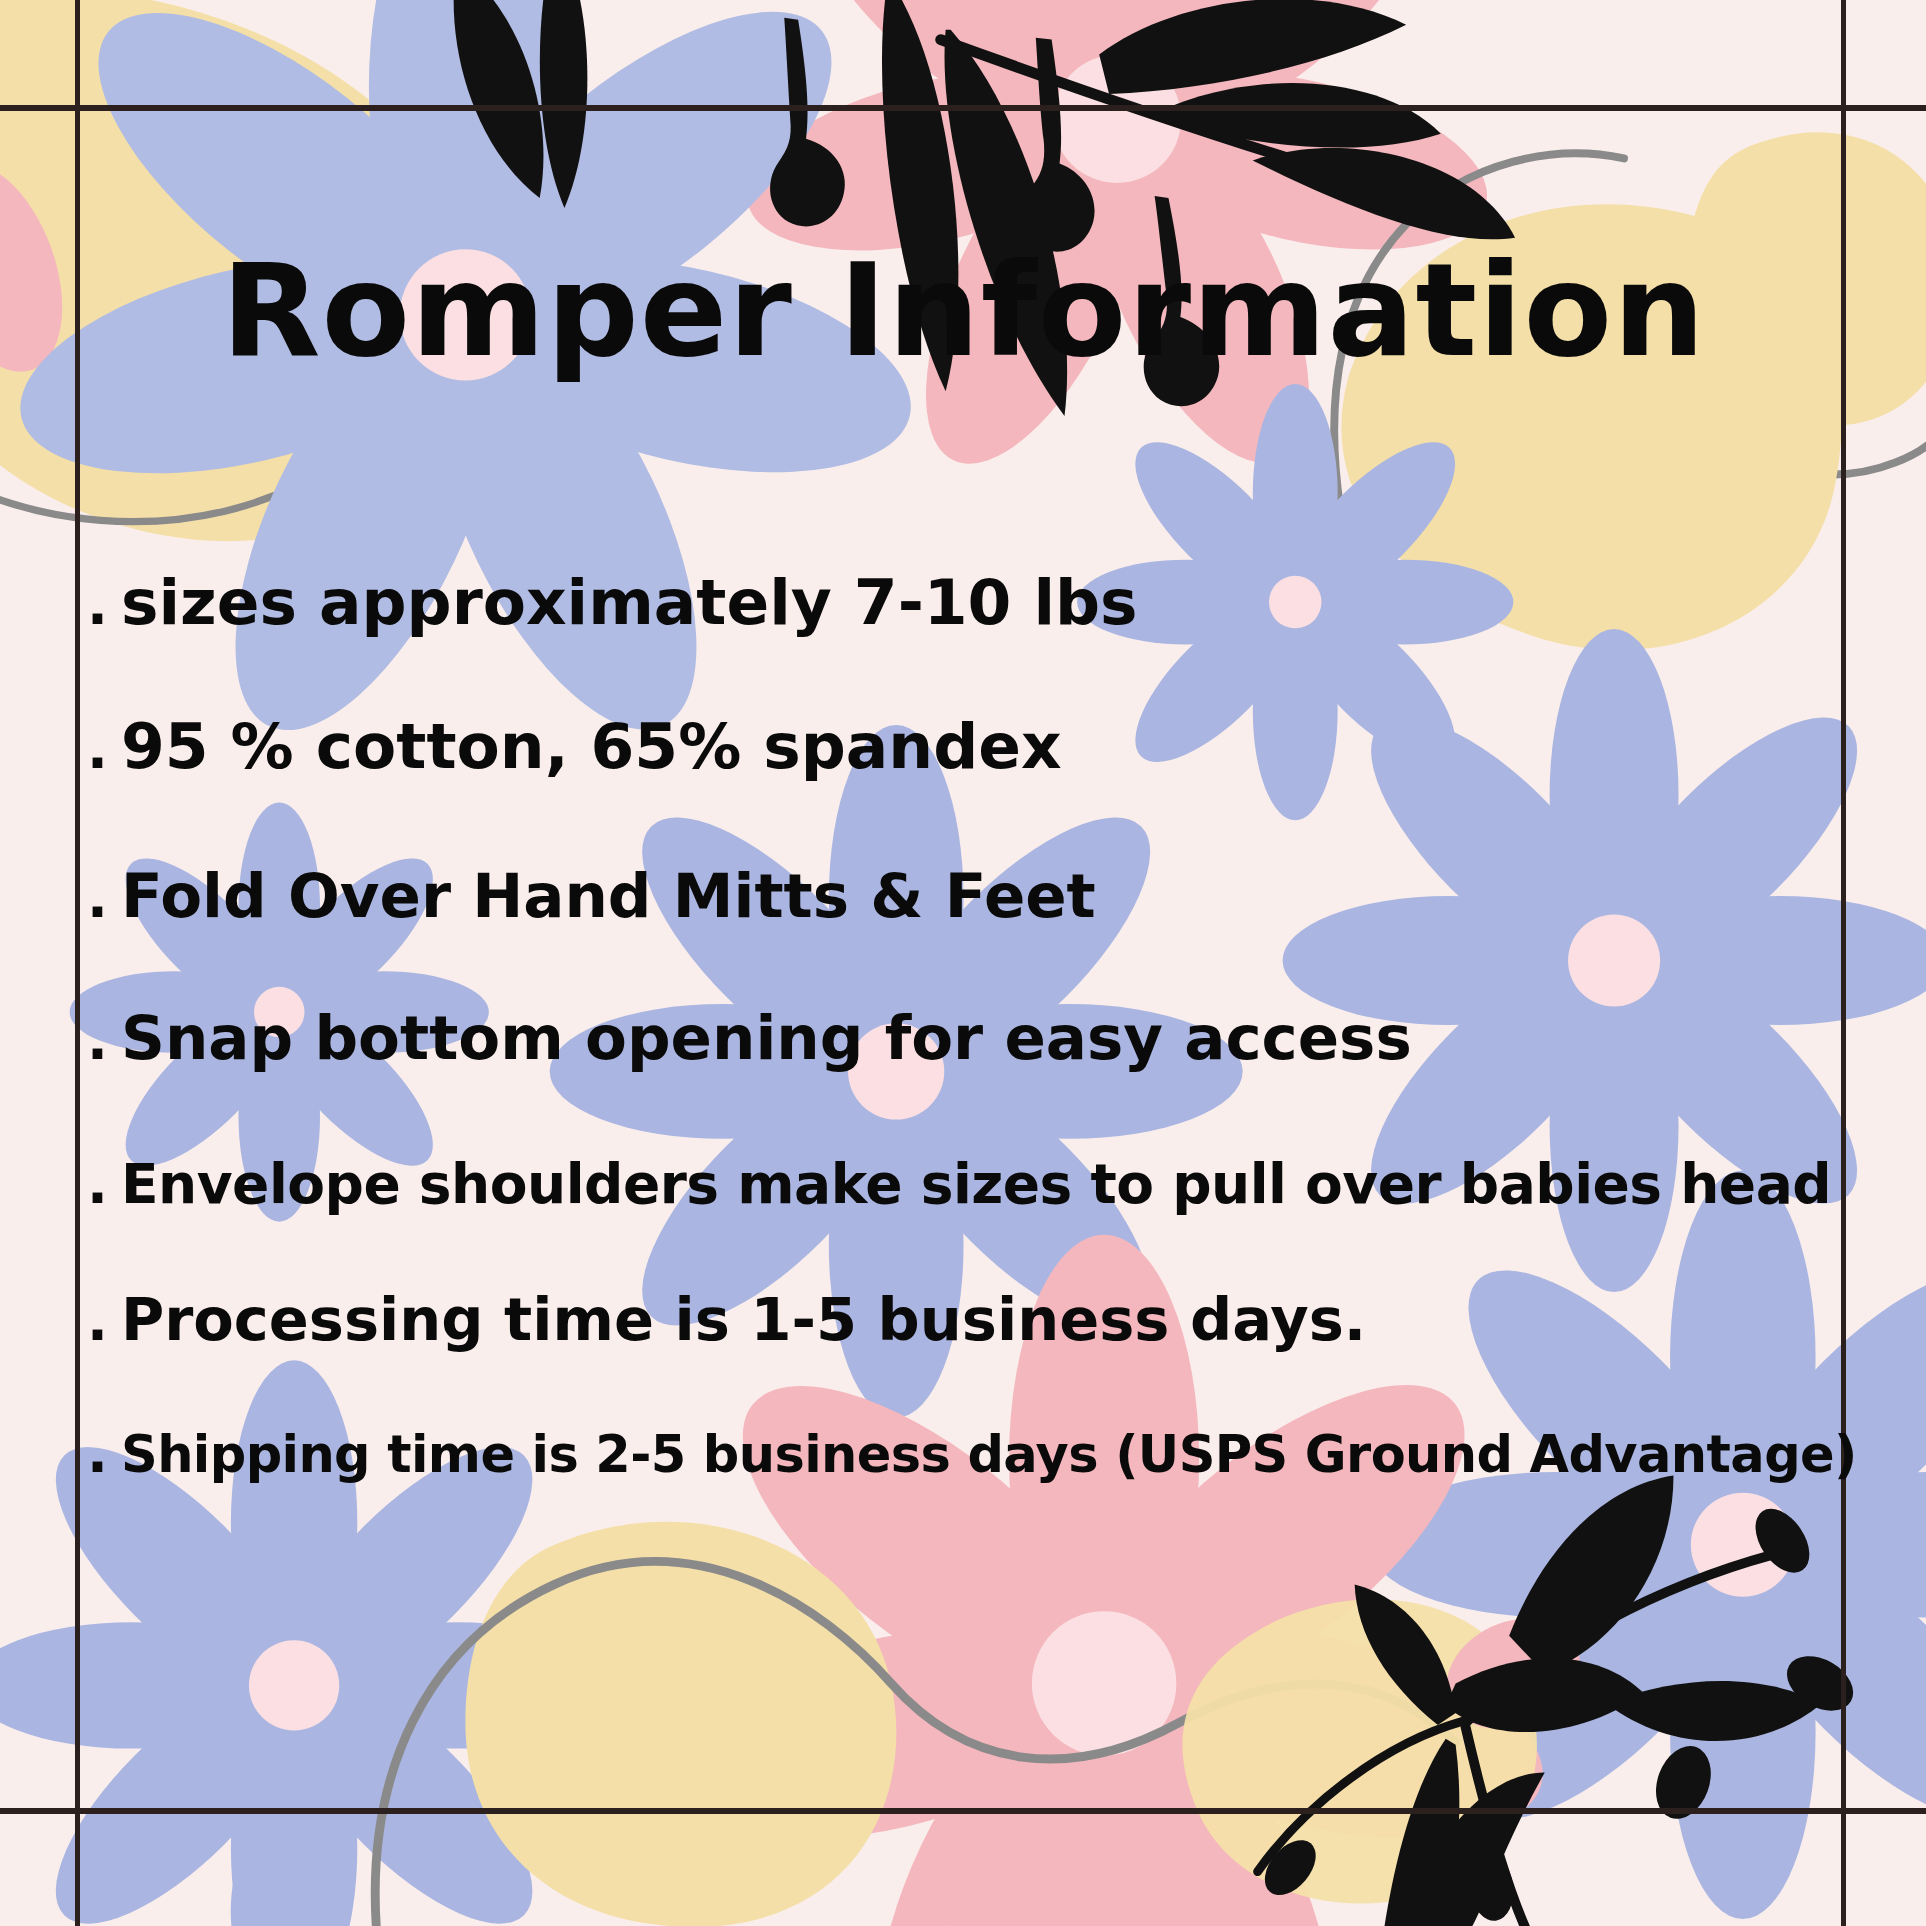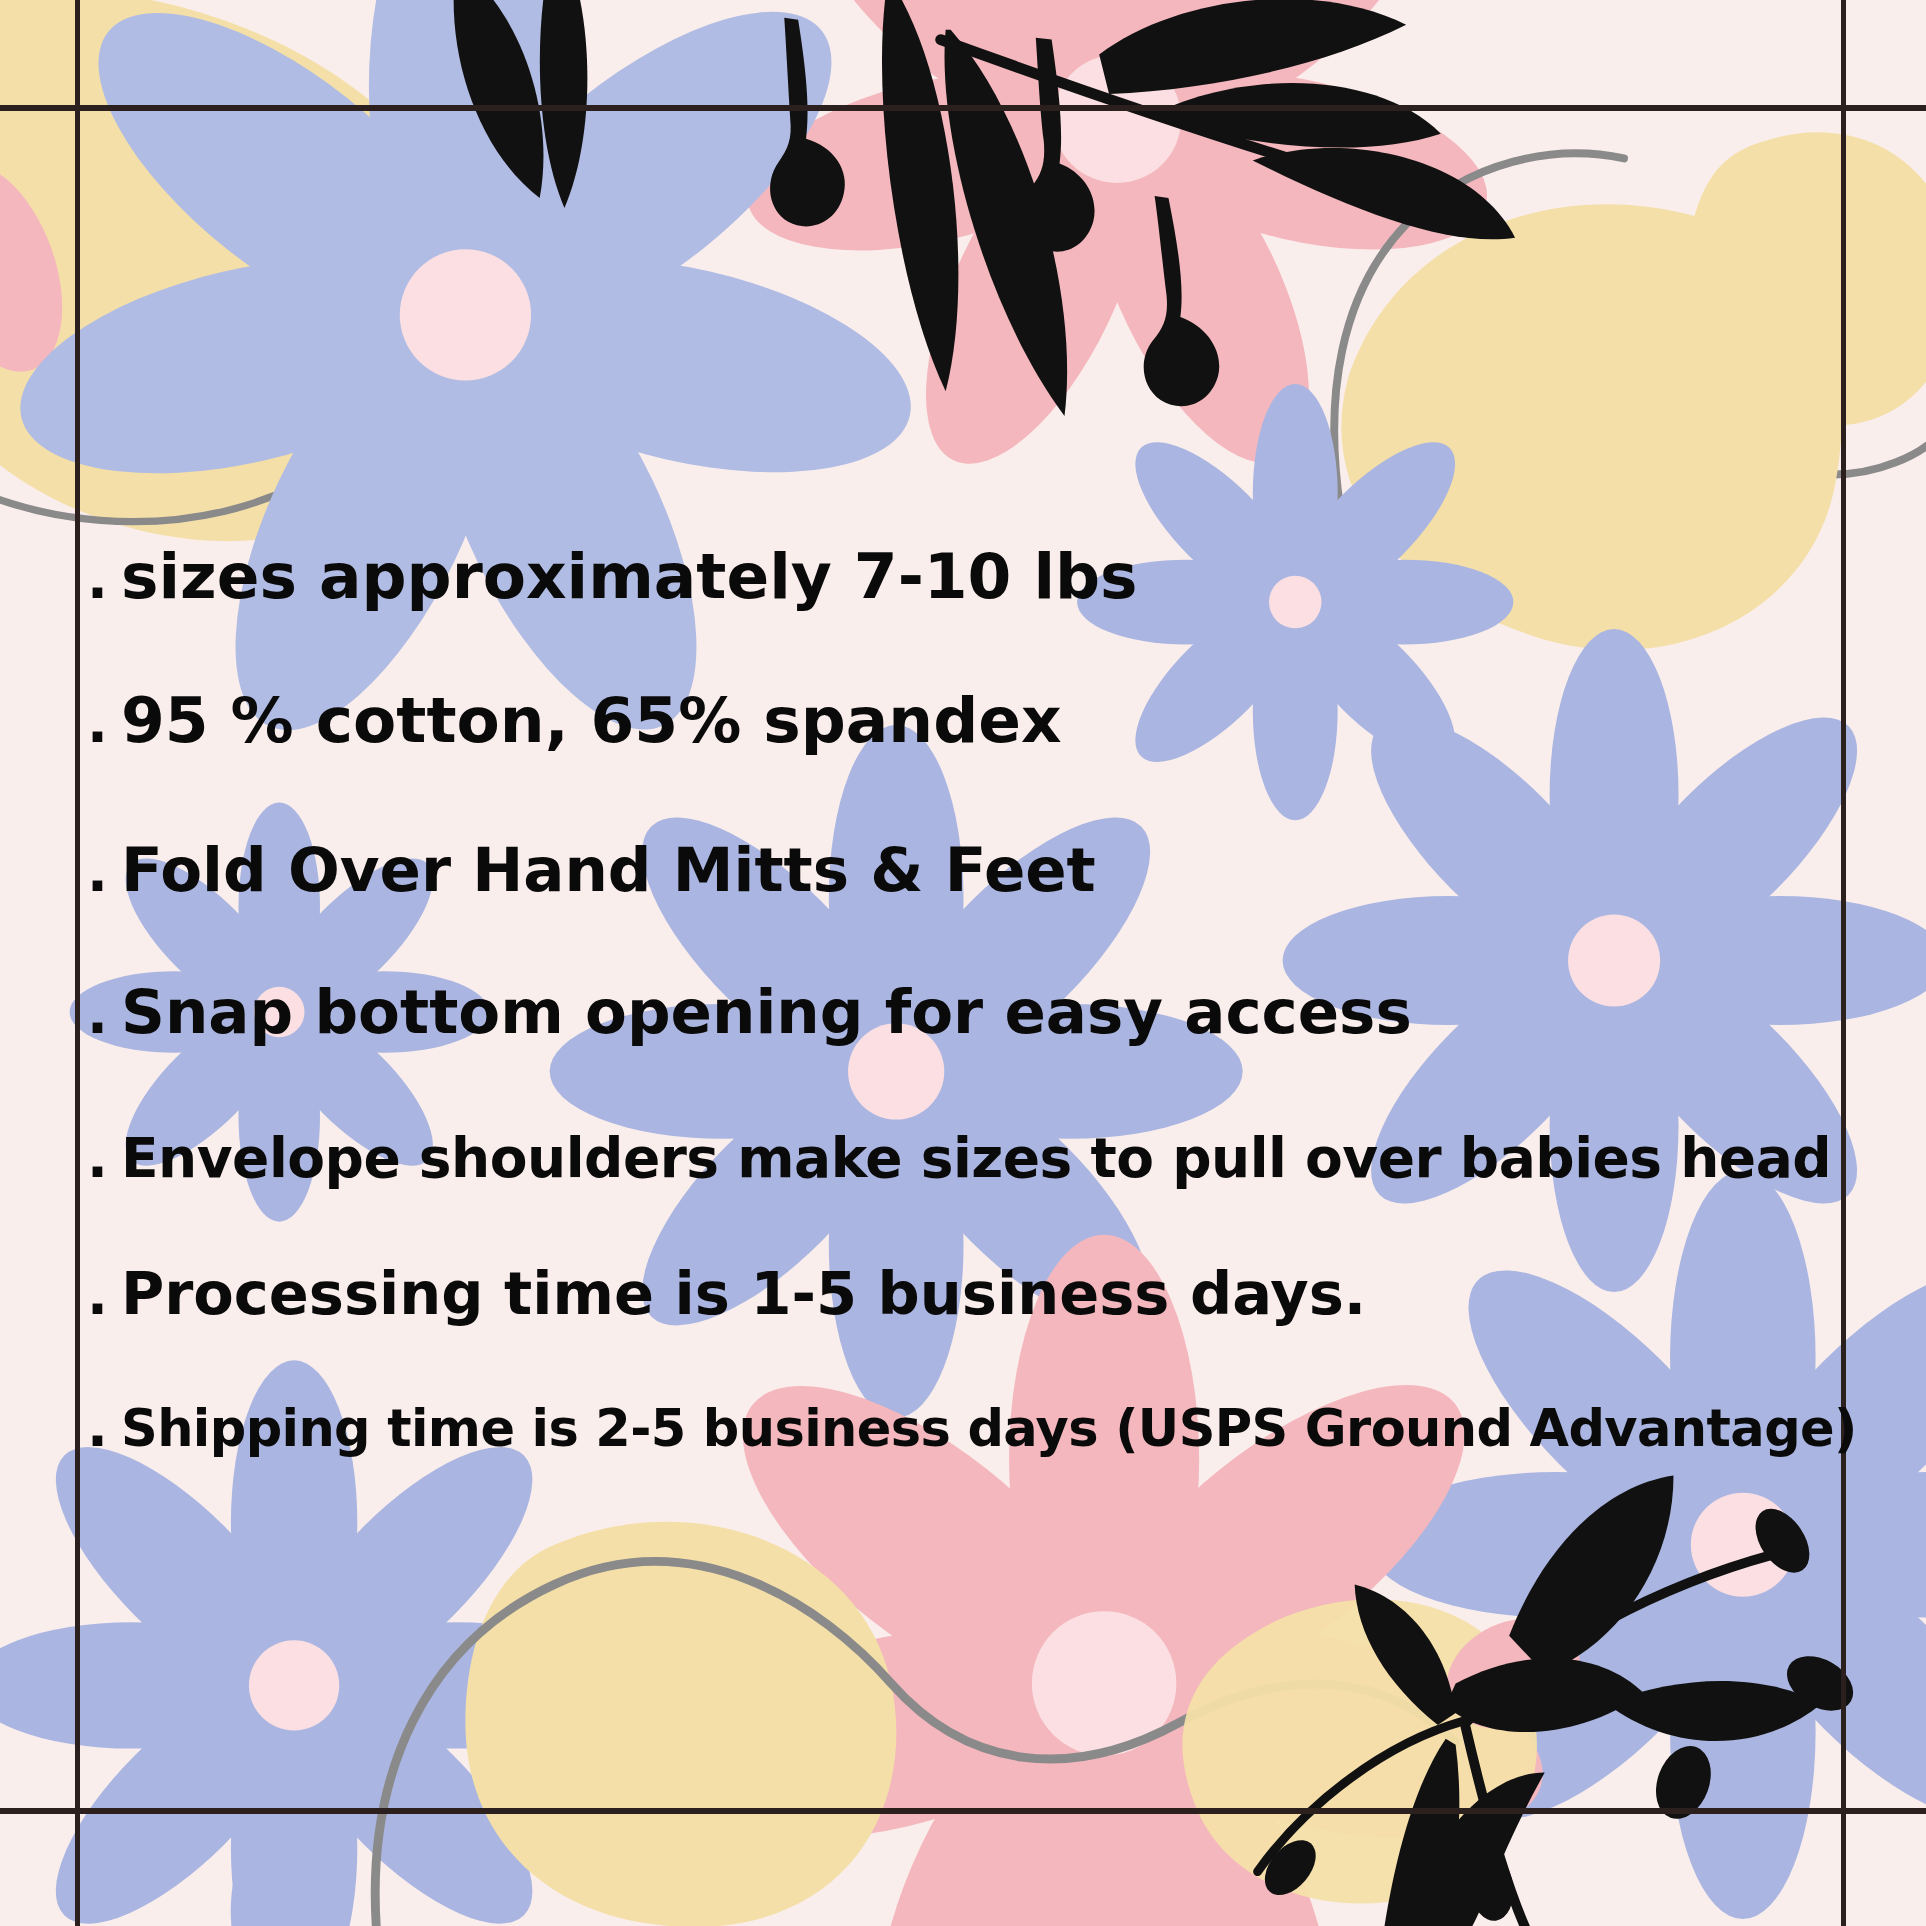--- a/index.html
+++ b/index.html
@@ -66,21 +66,21 @@
     font-size: 55px;
     line-height: 1;
     color: #0a0a0a;
   }
   .bullet-text {
     flex: 1 1 auto;
     white-space: nowrap;
   }
 
   .r0 { margin-bottom: 71px; }
-  .r0 .bullet-text { font-size: 63px; }
+  .r0 .bullet-text { font-size: 63px; margin-top: 26px; }
 
   .r1 { margin-bottom: 77px; }
   .r1 .bullet-text { font-size: 63px; }
 
   .r2 { margin-bottom: 71px; }
   .r2 .bullet-text { font-size: 61px; }
 
   .r3 { margin-bottom: 79px; }
   .r3 .bullet-text { font-size: 61px; }
 
@@ -265,20 +265,21 @@
     </g>
   </svg>
 
   <div class="frame-line" id="frame-h-top"></div>
   <div class="frame-line" id="frame-h-bot"></div>
   <div class="frame-line" id="frame-v-left"></div>
   <div class="frame-line" id="frame-v-right"></div>
 
   <div id="content-layer">
 
+    <div id="title">Romper Information</div>
 
     <div id="bullets">
 
       <div class="bullet-row r0">
         <span class="bullet-mark">.</span>
         <span class="bullet-text">sizes approximately 7-10 lbs</span>
       </div>
 
       <div class="bullet-row r1">
         <span class="bullet-mark">.</span>

